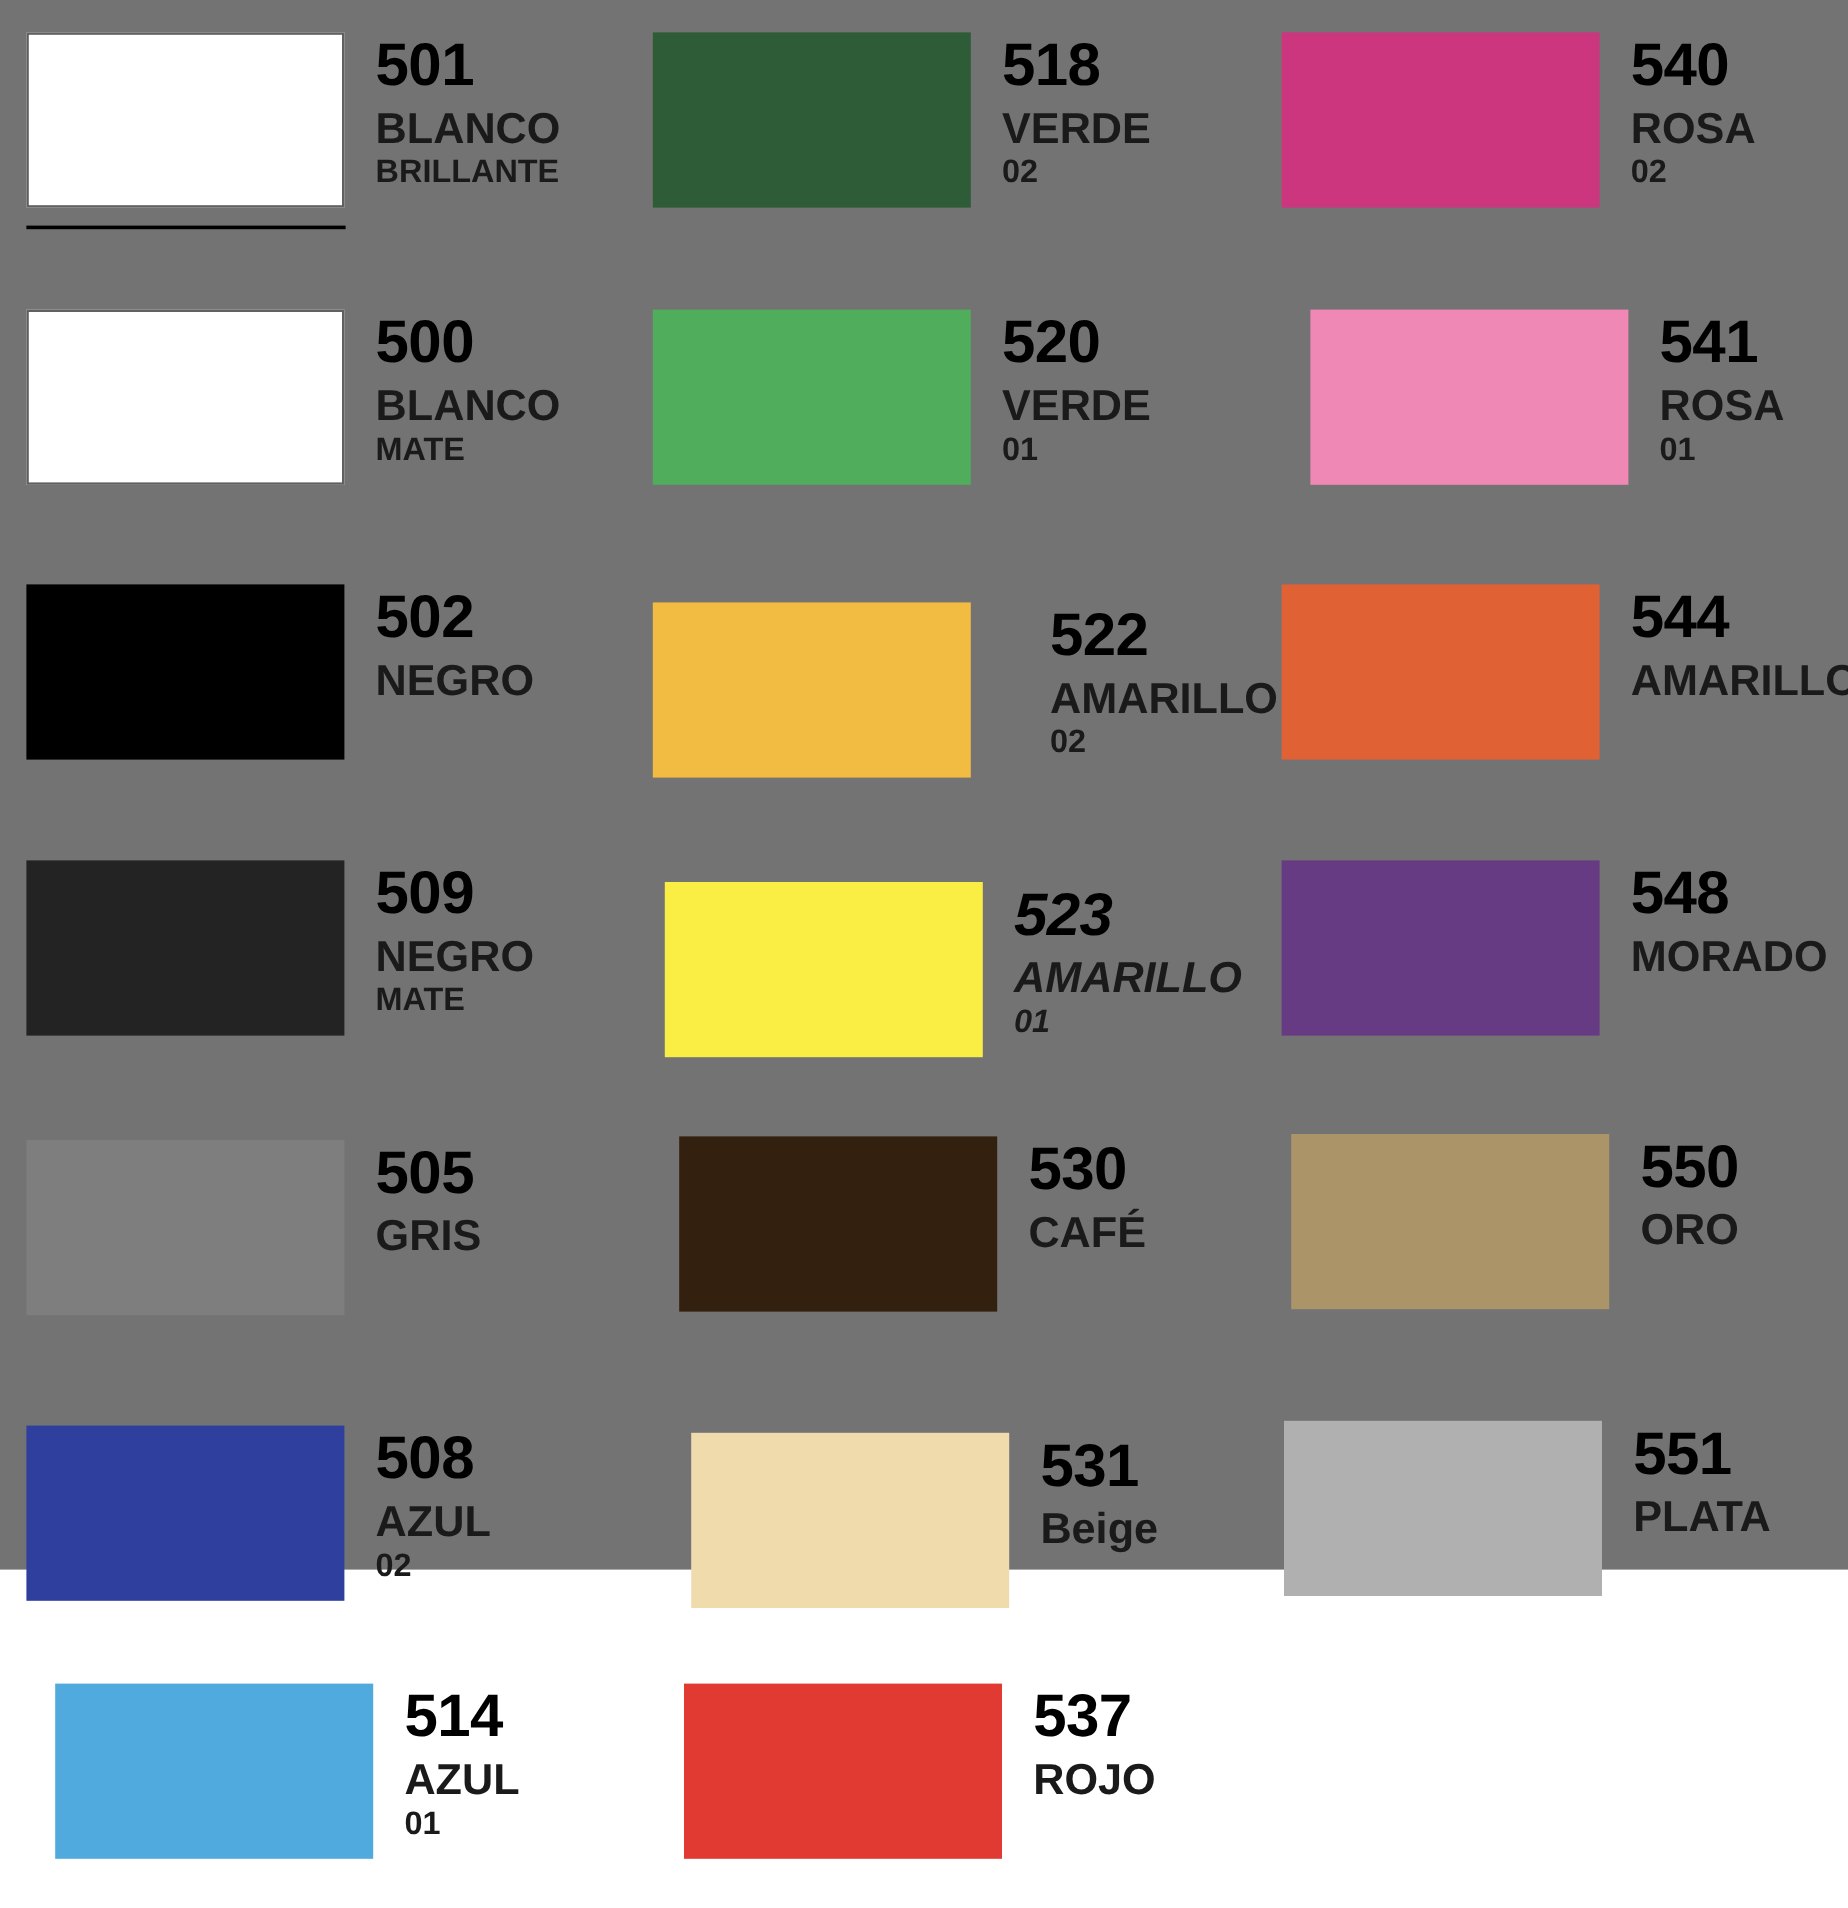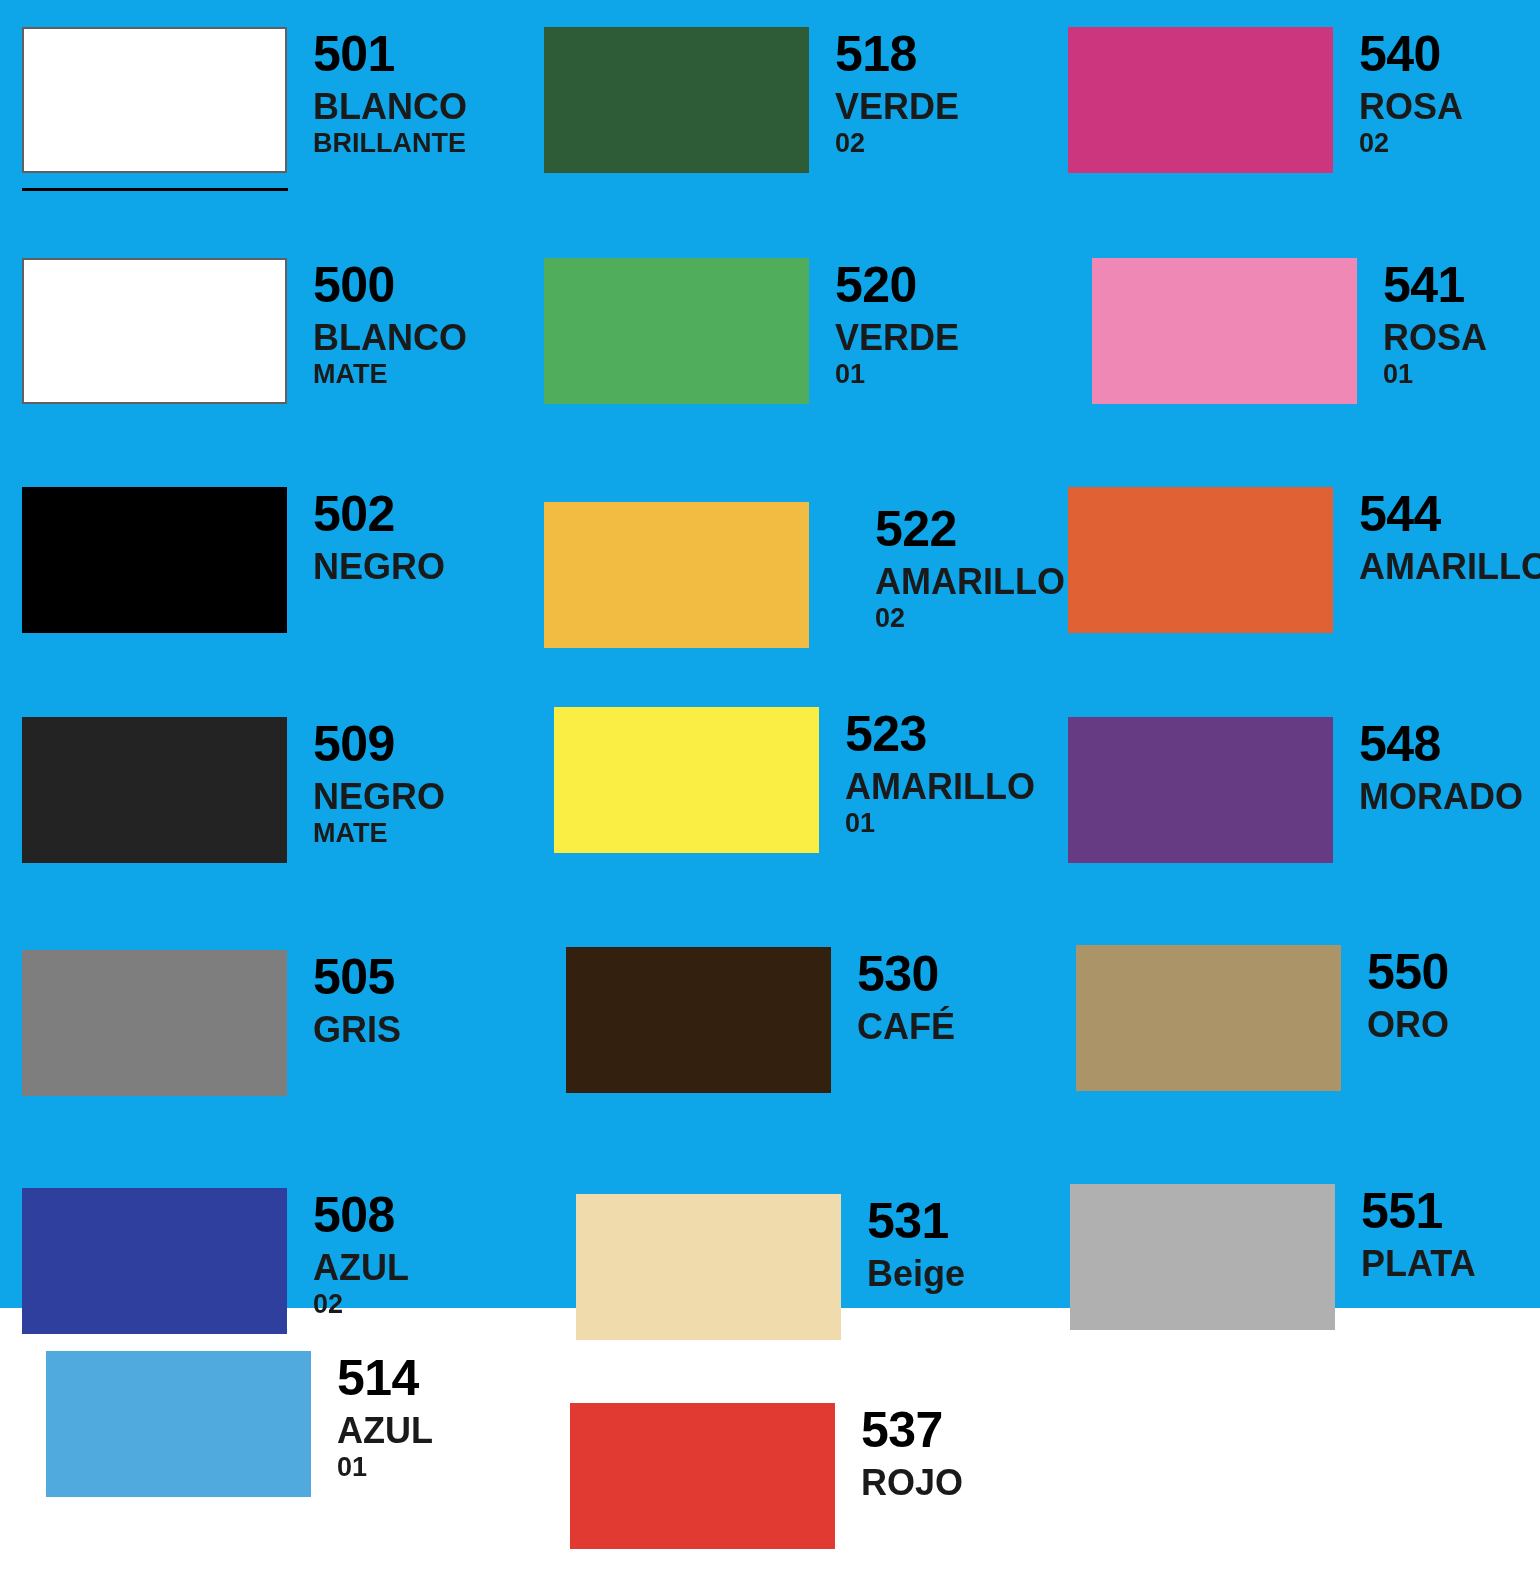--- a/index.html
+++ b/index.html
@@ -7,21 +7,21 @@
     width: 1540px;
     height: 1590px;
     background: #ffffff;
     font-family: "Liberation Sans", sans-serif;
     overflow: hidden;
   }
   #chart {
     position: relative;
     width: 1540px;
     height: 1308px;
-    background: #0ea5e9;
+    background: #737373;
   }
 
   
   .entry {
     position: absolute;
     display: flex;
     align-items: flex-start;
   }
   .swatch {
     flex: 0 0 auto;
@@ -115,21 +115,21 @@
       </div>
     </div>
     <div class="entry" style="left: 22px; top: 1188px; width: 470px;">
       <div class="swatch" style="width: 265px; height: 146px; background: rgb(47, 63, 158);"></div>
       <div class="labels">
         <span class="code">508</span>
         <span class="name">AZUL</span>
         <span class="variant">02</span>
       </div>
     </div>
-    <div class="entry" style="left: 22px; top: 1351px; width: 470px; padding-left: 24px;">
+    <div class="entry" style="left: 22px; top: 1403px; width: 470px; padding-left: 24px;">
       <div class="swatch" style="width: 265px; height: 146px; background: rgb(80, 170, 221);"></div>
       <div class="labels">
         <span class="code">514</span>
         <span class="name">AZUL</span>
         <span class="variant">01</span>
       </div>
     </div>
     <div class="entry" style="left: 544px; top: 27px; width: 470px;">
       <div class="swatch" style="width: 265px; height: 146px; background: rgb(46, 92, 55);"></div>
       <div class="labels">
@@ -147,21 +147,21 @@
       </div>
     </div>
     <div class="entry" style="left: 544px; top: 502px; width: 470px; gap: 40px;">
       <div class="swatch" style="width: 265px; height: 146px; background: rgb(242, 187, 66);"></div>
       <div class="labels">
         <span class="code">522</span>
         <span class="name">AMARILLO</span>
         <span class="variant">02</span>
       </div>
     </div>
-    <div class="entry" style="left: 554px; top: 707px; width: 470px;">
+    <div class="entry" style="left: 554px; top: 735px; width: 470px; font-style: italic;">
       <div class="swatch" style="width: 265px; height: 146px; background: rgb(250, 238, 69);"></div>
       <div class="labels">
         <span class="code">523</span>
         <span class="name">AMARILLO</span>
         <span class="variant">01</span>
       </div>
     </div>
     <div class="entry" style="left: 566px; top: 947px; width: 470px;">
       <div class="swatch" style="width: 265px; height: 146px; background: rgb(51, 32, 15);"></div>
       <div class="labels">

